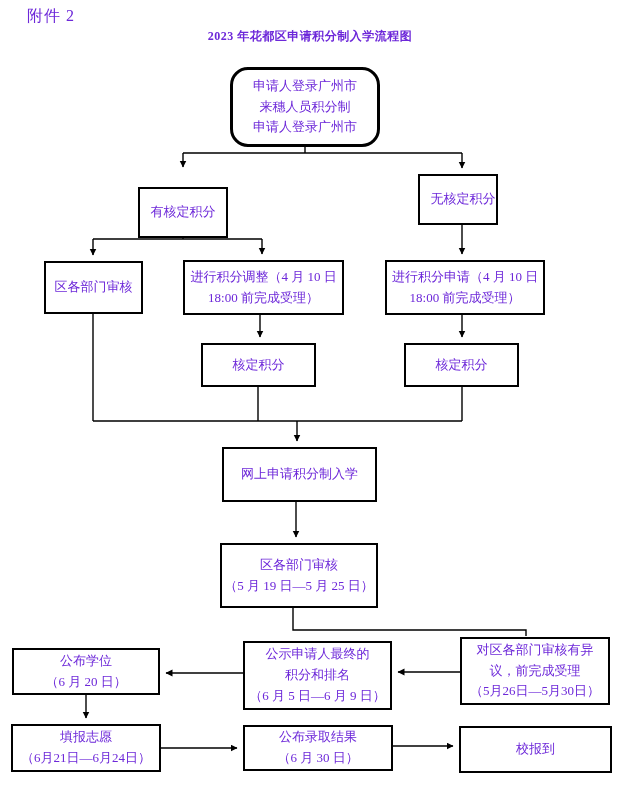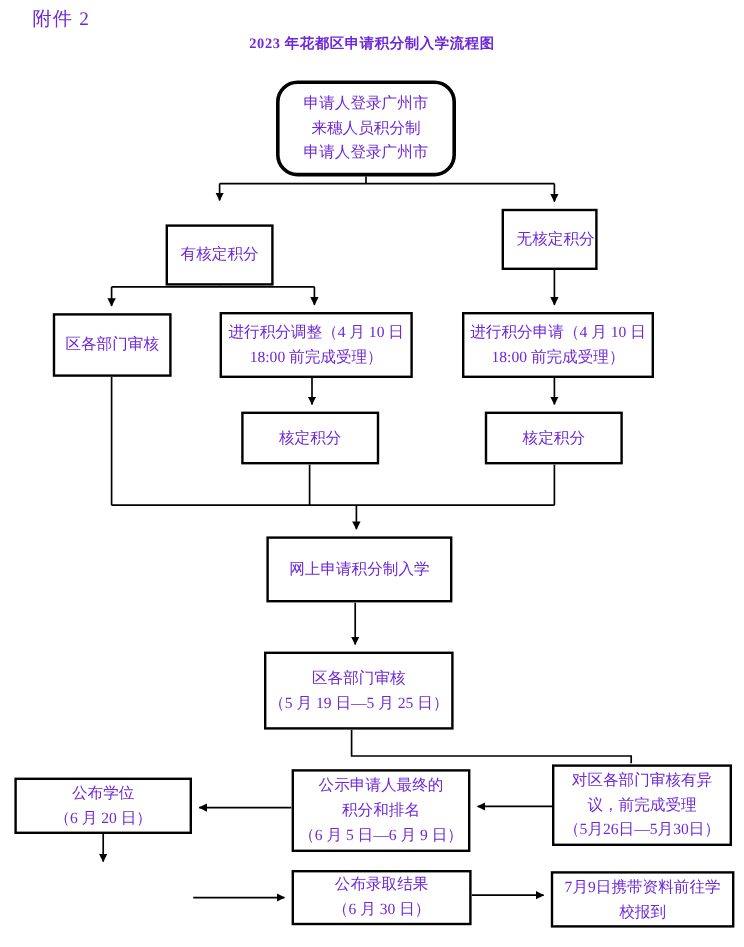--- a/index.html
+++ b/index.html
@@ -165,24 +165,27 @@
     <span>公示申请人最终的</span>
     <span>积分和排名</span>
     <span>（6 月 5 日—6 月 9 日）</span>
   </div>
 
   <div class="node" style="left:12px; top:648px; width:148px; height:47px;">
     <span>公布学位</span>
     <span>（6 月 20 日）</span>
   </div>
 
+  <div class="node" style="left:11px; top:724px; width:150px; height:48px;">
+    <span>填报志愿</span>
+    <span>（6月21日—6月24日）</span>
+  </div>
 
   <div class="node" style="left:243px; top:725px; width:150px; height:46px;align-items:center;">
     <span>公布录取结果</span>
     <span>（6 月 30 日）</span>
   </div>
 
   <div class="node" style="left:459px; top:726px; width:153px; height:47px;">
-    <span>7月9日携带资料前往学</span>
     <span>校报到</span>
   </div>
 
 </div>
 
 </body></html>

